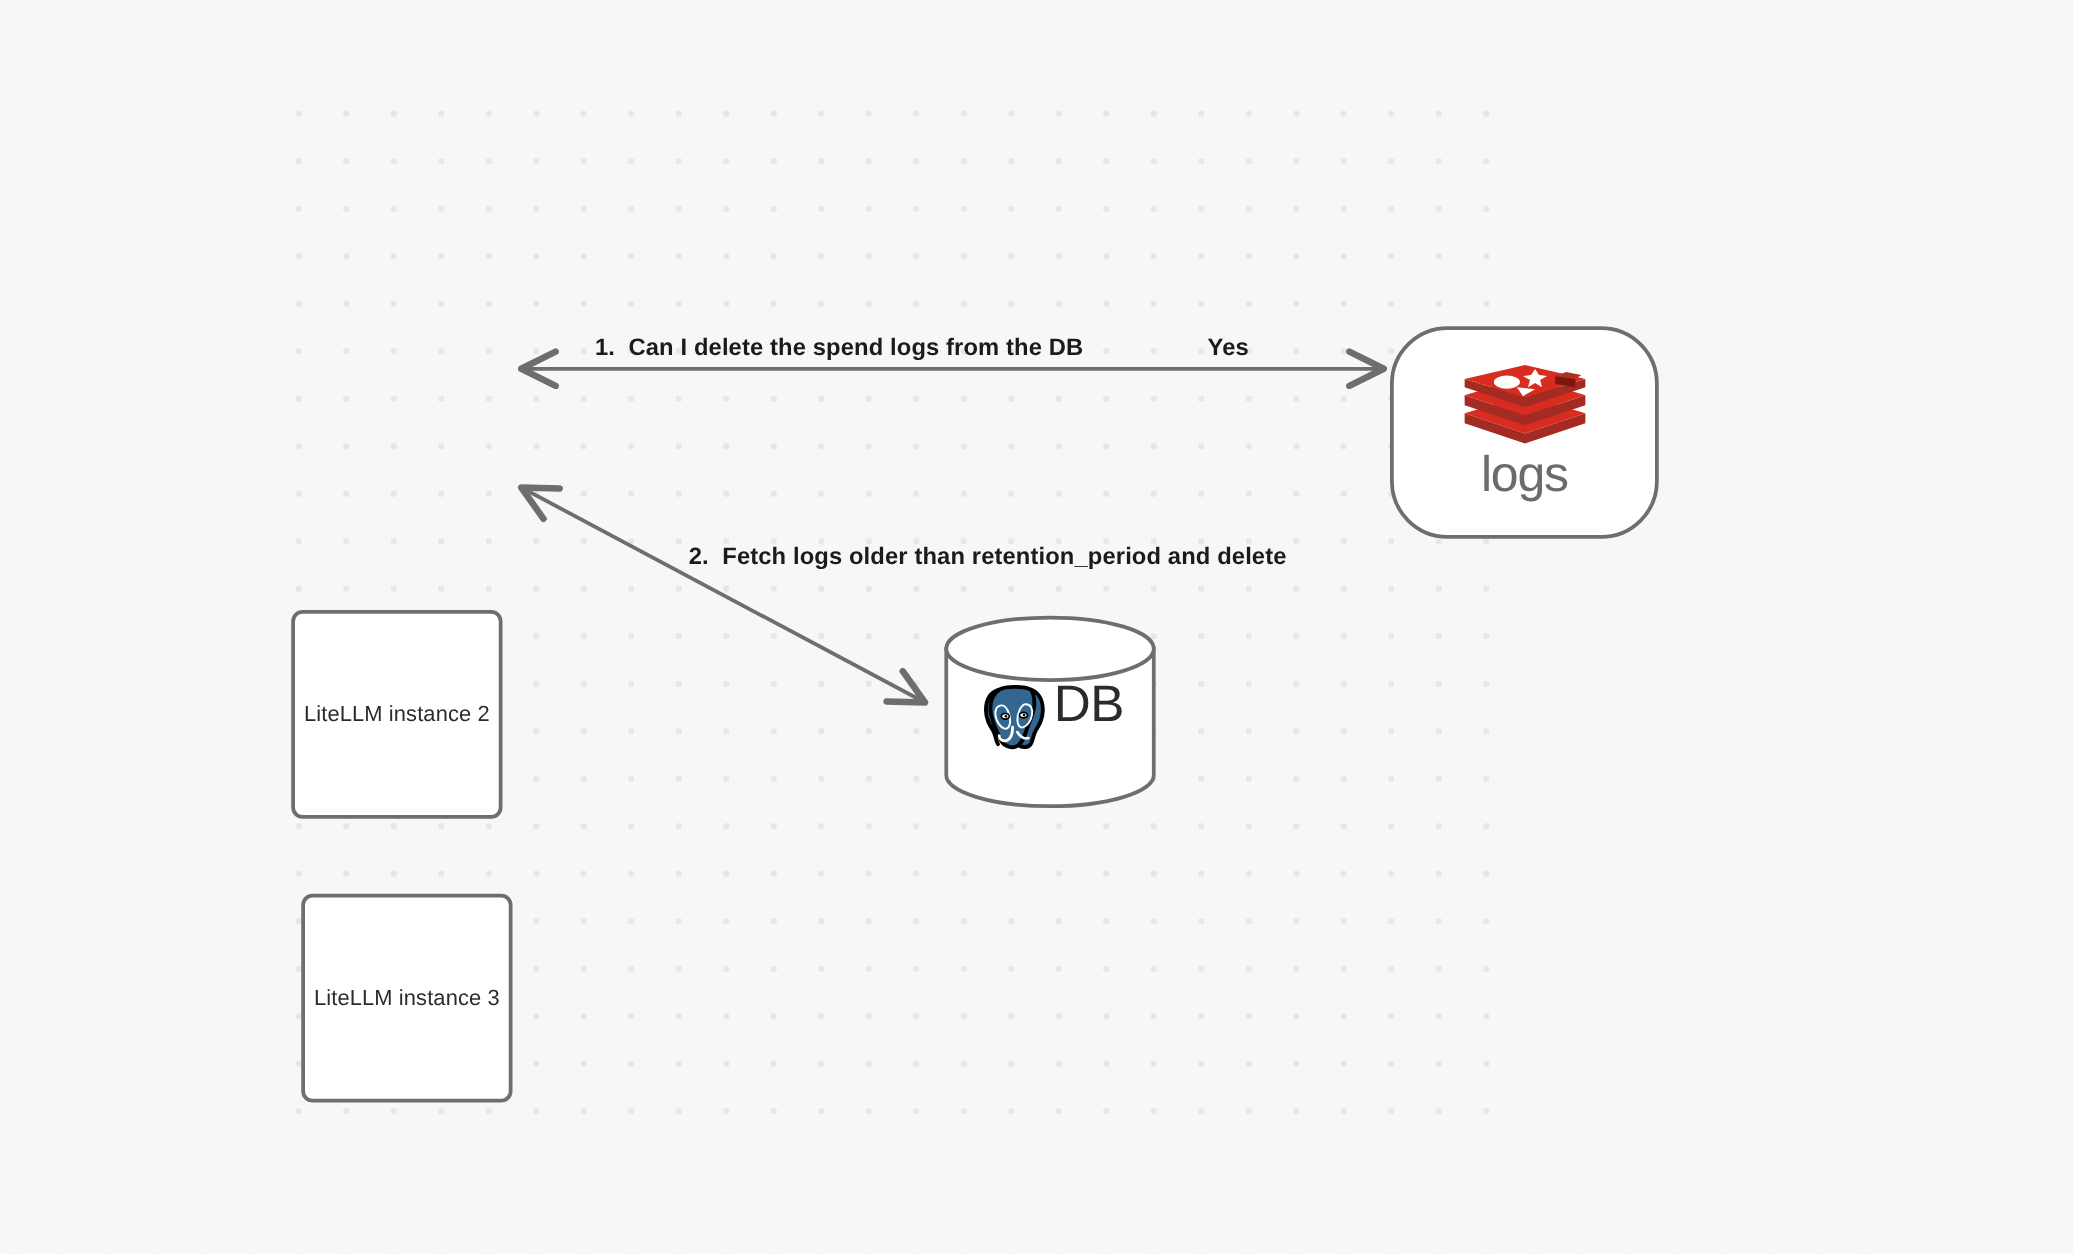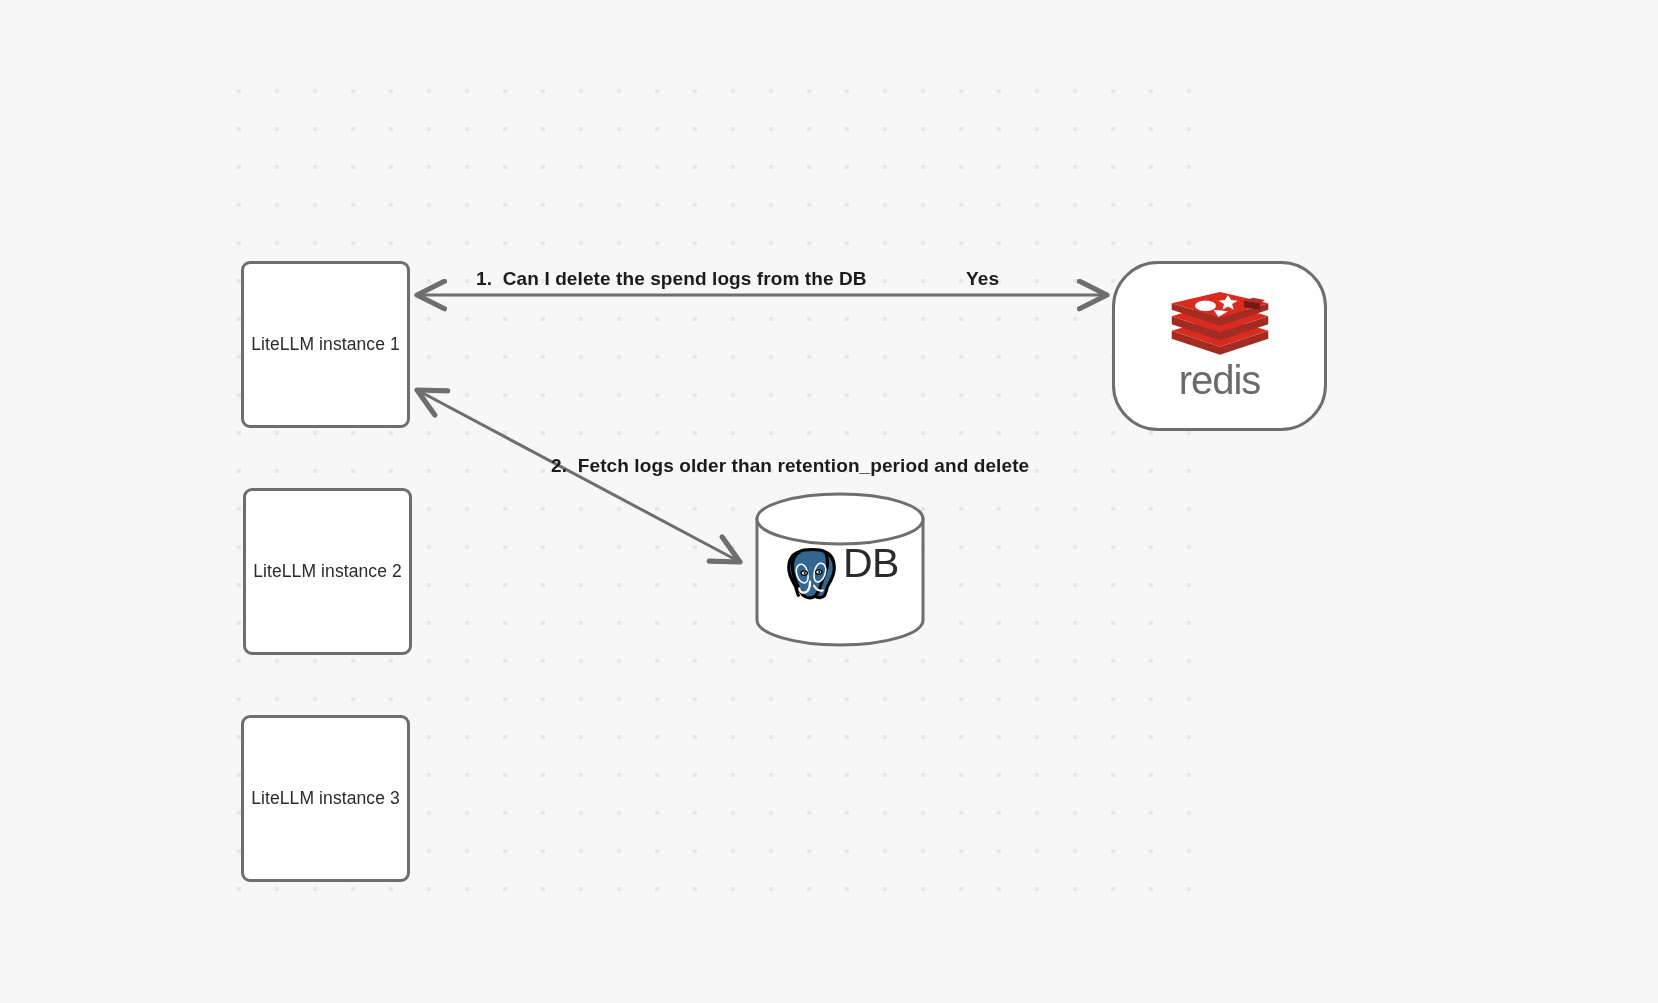--- a/index.html
+++ b/index.html
@@ -39,21 +39,21 @@
     align-items: center;
     justify-content: center;
   }
   .node-label {
     font-size: 17.5px;
     color: #2b2b2b;
     font-family: "Liberation Sans", sans-serif;
     letter-spacing: 0.1px;
   }
   #node-litellm-1 { left: 241px; top: 261px; width: 169px; height: 167px; }
-  #node-litellm-2 { left: 243px; top: 488px; width: 169px; height: 167px; }
+  #node-litellm-2 { left: 233px; top: 488px; width: 169px; height: 167px; }
   #node-litellm-3 { left: 241px; top: 715px; width: 169px; height: 167px; }
 
   
   #node-redis {
     position: absolute;
     left: 1112px; top: 261px;
     width: 215px; height: 170px;
     background: #ffffff;
     border: 3px solid #6e6e6e;
     border-radius: 46px;
@@ -133,25 +133,22 @@
     <line x1="417" y1="295" x2="1107" y2="295" stroke="#6e6e6e" stroke-width="3" marker-start="url(#arrow-open-left)" marker-end="url(#arrow-open-right)"></line>
 
       DB (diagonal) --&gt;
     <line x1="417" y1="390" x2="740" y2="562" stroke="#6e6e6e" stroke-width="3" marker-start="url(#arrow-open-left)" marker-end="url(#arrow-open-right)"></line>
   </svg>
 
   <div class="edge-label" id="edge-label-1" style="z-index: 3;">1.  Can I delete the spend logs from the DB</div>
 
   <div class="edge-label" id="edge-label-yes" style="z-index: 3; text-align: right;">Yes</div>
 
-  <div class="edge-label" id="edge-label-2" style="z-index: 3; margin-top: 20px;">2.  Fetch logs older than retention_period and delete</div>
-
-  <div class="node-box" id="node-litellm-1" style="z-index: 3;">
-    <span class="node-label">LiteLLM instance 1</span>
-  </div>
+  <div class="edge-label" id="edge-label-2" style="z-index: 3;">2.  Fetch logs older than retention_period and delete</div>
+
 
   <div class="node-box" id="node-litellm-2" style="z-index: 3;">
     <span class="node-label">LiteLLM instance 2</span>
   </div>
 
   <div class="node-box" id="node-litellm-3" style="z-index: 3;">
     <span class="node-label">LiteLLM instance 3</span>
   </div>
 
   <div id="node-redis" style="z-index: 3;">
@@ -166,21 +163,21 @@
       <path d="M64 42 L4 22 L4 14 L64 32 L124 14 L124 22 Z" fill="#a32b22"></path>
       <path d="M64 32 L4 14 L64 0 L124 14 Z" fill="#d82c20"></path>
 
       <ellipse cx="46" cy="17" rx="13" ry="6.5" fill="#ffffff"></ellipse>
       <path d="M74 4 L78 10 L86 11 L79 15 L81 22 L74 18 L67 22 L69 15 L62 11 L70 10 Z" fill="#ffffff"></path>
       <path d="M56 22 L74 24 L62 31 Z" fill="#ffffff"></path>
 
       <path d="M94 11 L114 14 L114 22 L94 19 Z" fill="#7a1810"></path>
       <path d="M94 11 L105 7 L120 10 L114 14 Z" fill="#b03025"></path>
     </svg>
-    <div id="redis-wordmark">redis</div>
+    <div id="redis-wordmark">logs</div>
   </div>
 
   <div id="node-db" style="z-index: 3;">
     <svg id="db-cyl-svg" width="172" height="157" viewBox="0 0 172 157">
       <path d="M3 28 L3 129 A83 25 0 0 0 169 129 L169 28 Z" fill="#ffffff" stroke="#6e6e6e" stroke-width="3"></path>
       <ellipse cx="86" cy="28" rx="83" ry="25" fill="#ffffff" stroke="#6e6e6e" stroke-width="3"></ellipse>
     </svg>
     <div id="db-content">
       <svg id="pg-elephant" viewBox="0 0 64 64">
         <g stroke="#000000" stroke-width="3.2" stroke-linejoin="round" stroke-linecap="round" fill="#336791">

